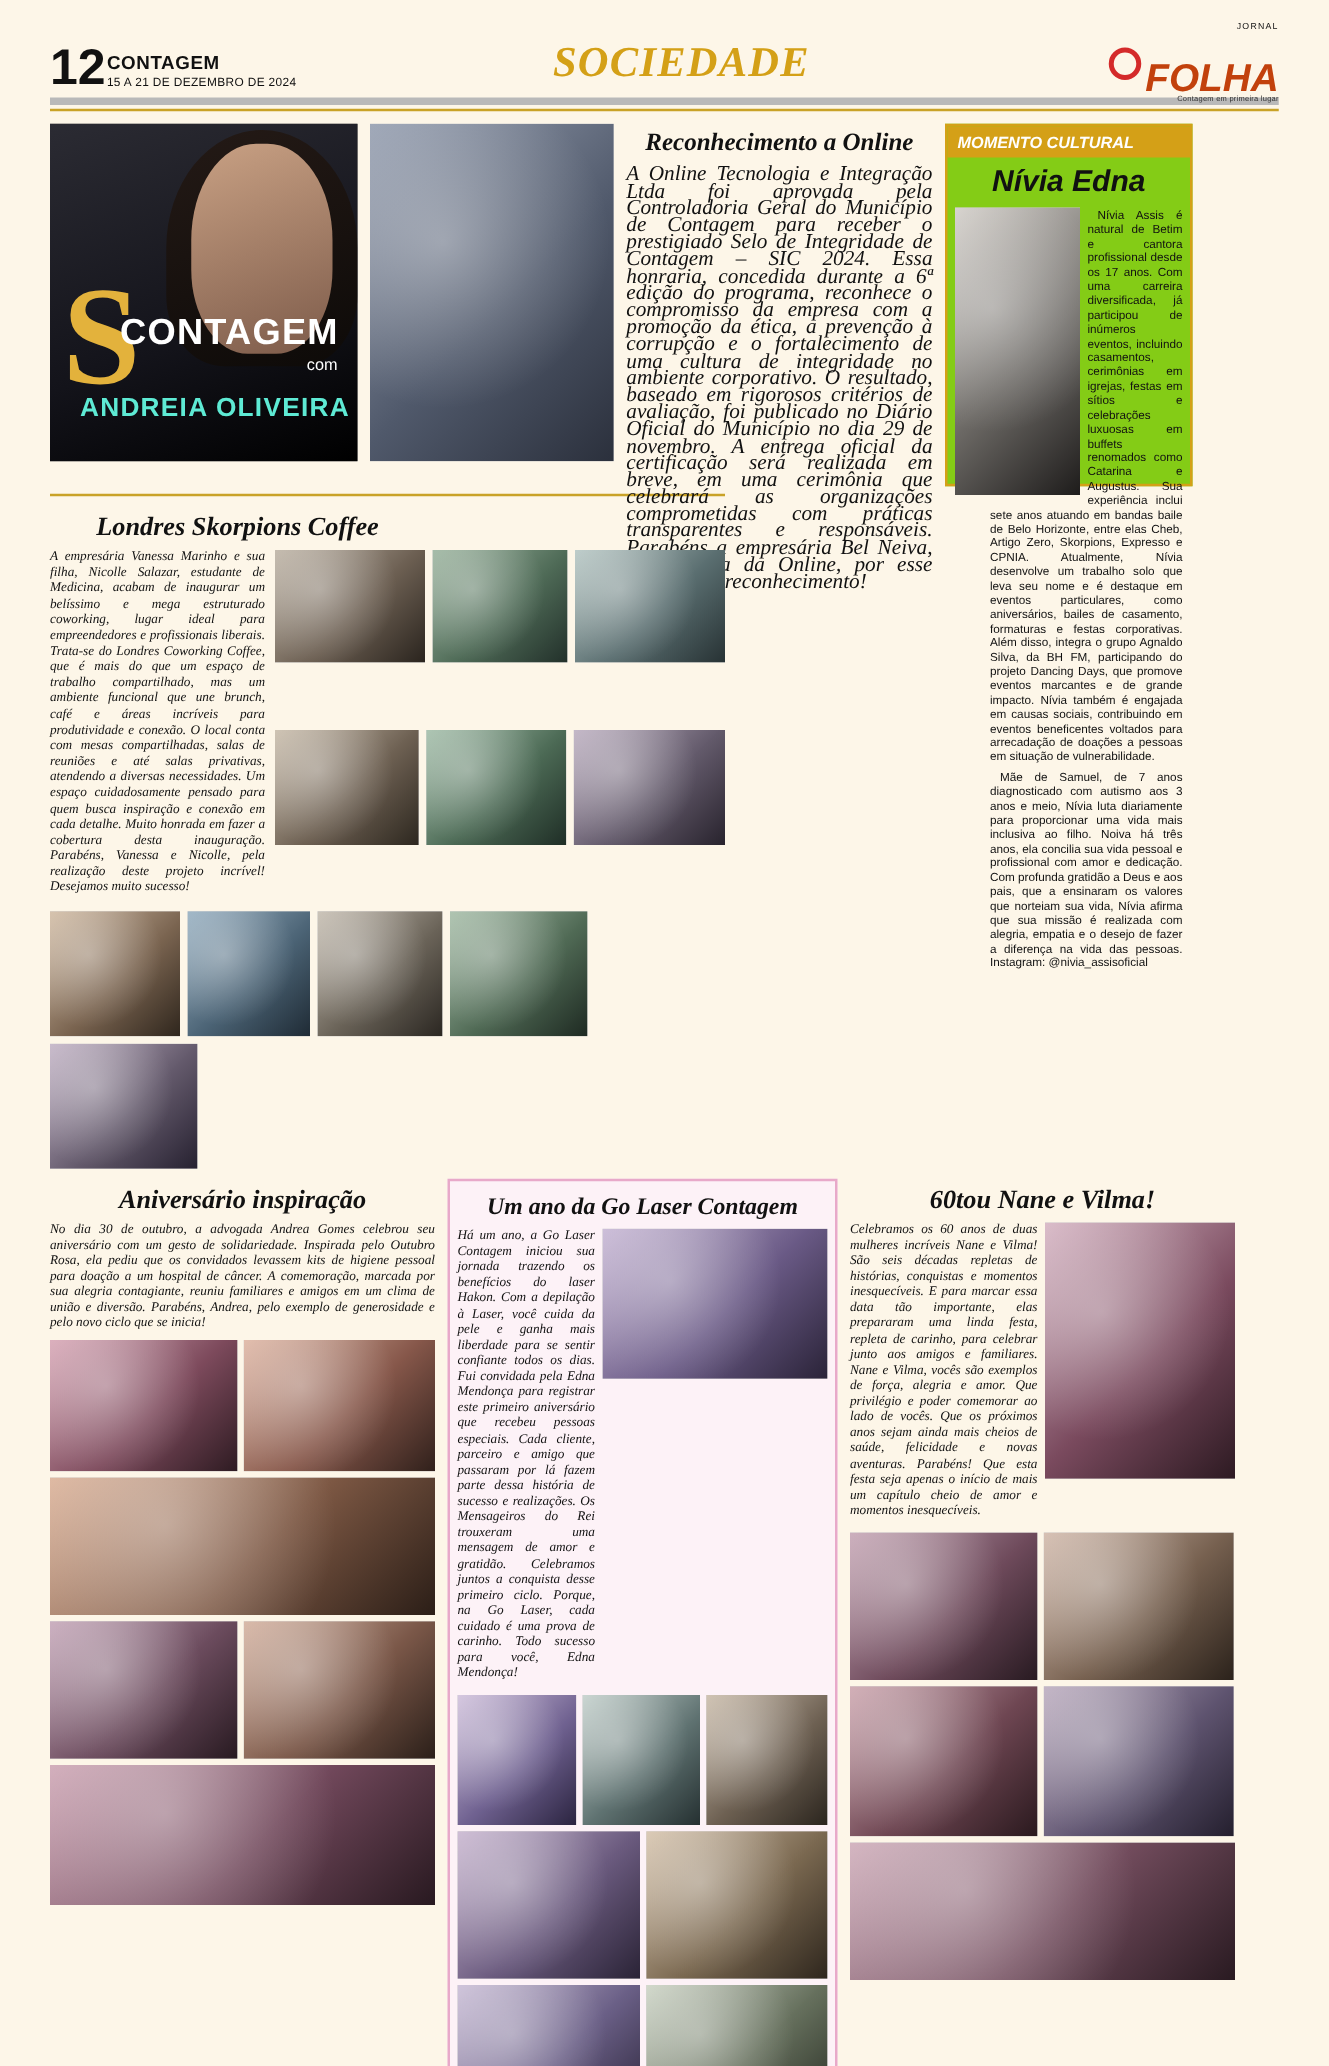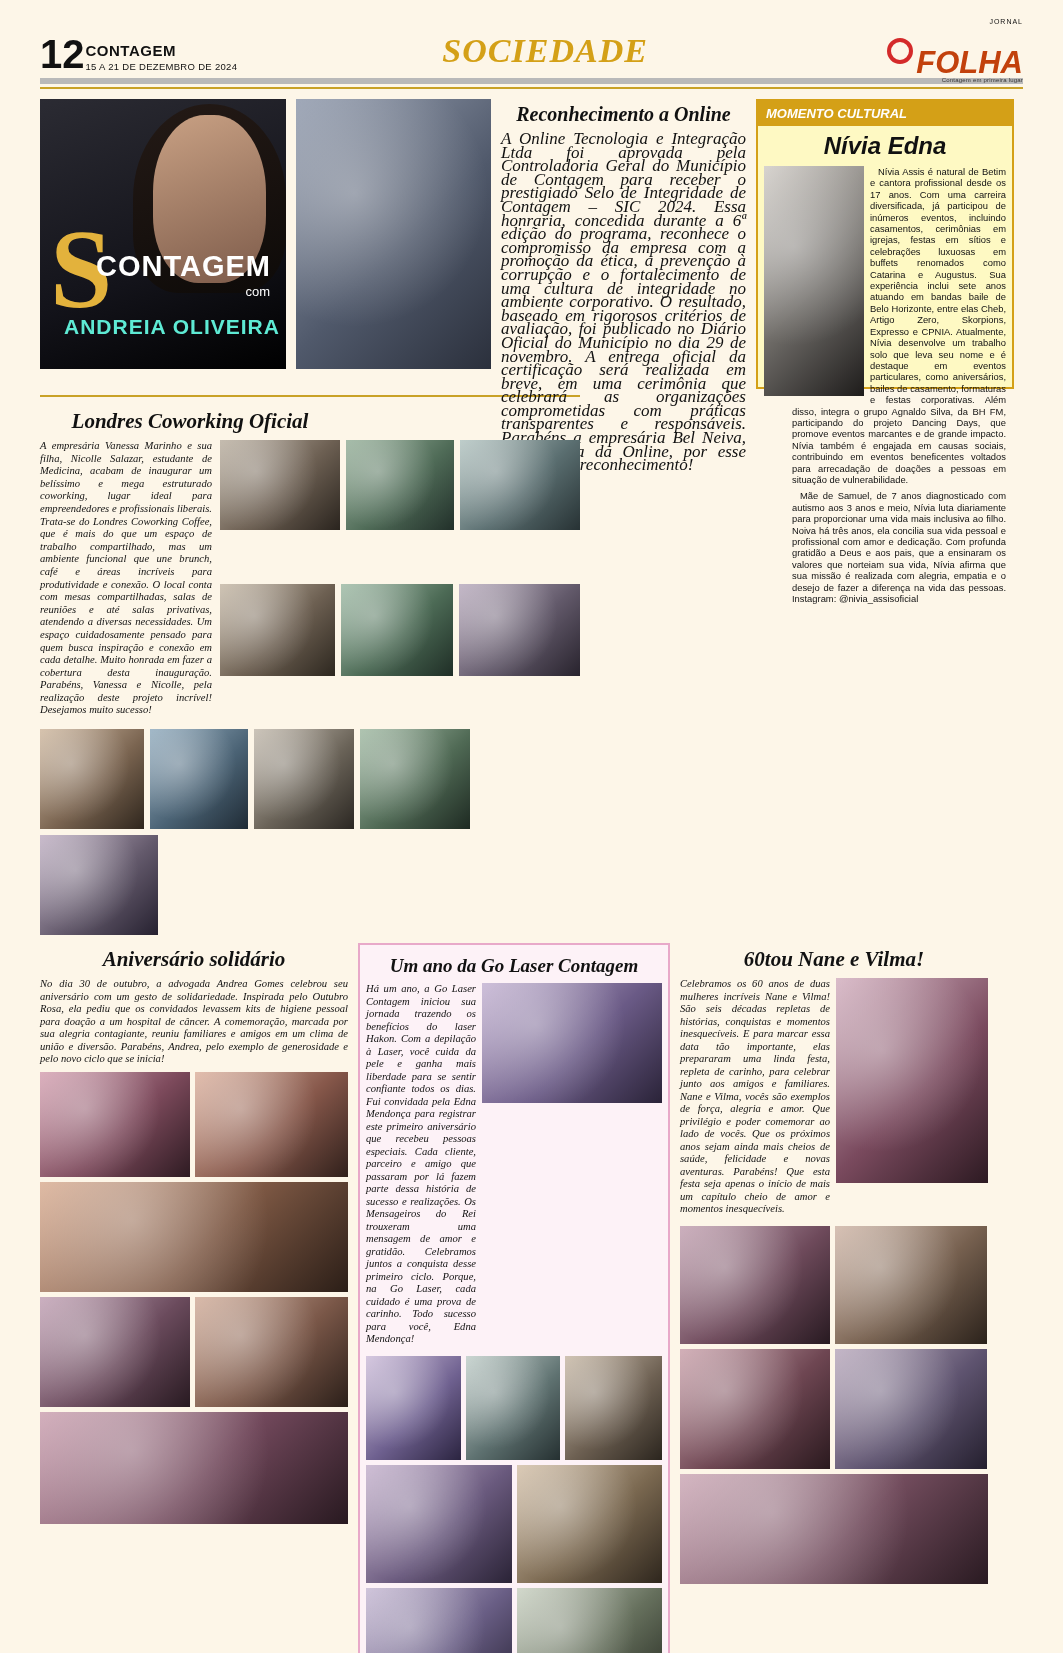--- a/index.html
+++ b/index.html
@@ -48,21 +48,21 @@
       background:linear-gradient(160deg,#c9a184,#7d5b4a); filter:blur(.4px); }
   .brand-hair { position:absolute; left:38%; top:2%; width:62%; height:70%; border-radius:50% 50% 30% 30%;
       background:linear-gradient(160deg,#241a16,#0d0a08); }
   .brand-S { position:absolute; left:10px; bottom:58px; font-family:"Liberation Serif", serif; font-weight:bold; font-size:112px; color:#e3b23c; line-height:84px;}
   .brand-word { position:absolute; left:56px; bottom:86px; font-family:"Liberation Sans", sans-serif; font-weight:bold; font-size:29px; letter-spacing:1px; color:#fff; }
   .brand-com { position:absolute; right:16px; bottom:70px; font-family:"Liberation Sans", sans-serif; font-size:13px; color:#fff; }
   .brand-name { position:absolute; left:24px; bottom:30px; font-family:"Liberation Sans", sans-serif; font-weight:bold; font-size:21px; letter-spacing:1px; color:#5eead4;margin-top:33px; }
   .toppic { width:195px; height:270px; }
   .topcol { width:245px; }
   .topcol .col-title { font-size:20px; }
-  .momento { width:258px; border:2px solid #d4a017; background:#fef9c3; padding:0 0 6px; }
+  .momento { width:198px; border:2px solid #d4a017; background:#84cc16; padding:0 0 6px; }
   .momento-head { background:#d4a017; color:#fff; font-family:"Liberation Sans", sans-serif; font-weight:bold; font-style:italic; font-size:13px; padding:5px 8px; }
   .momento-name { font-family:"Liberation Sans", sans-serif; font-weight:bold; font-style:italic; font-size:24px; text-align:center; margin:6px 0 6px; }
   .momento-pic { width:100px; height:230px; float:left; margin:0 6px 4px 6px; }
   .momento-text { font-family:"Liberation Sans", sans-serif; font-size:9.4px; line-height:11.4px; text-align:justify; padding:0 6px; }
   .momento-text p { margin:0 0 5px; text-indent:8px;padding-left:28px;}
 
   
   .mid { display:flex; gap:10px; margin-top:8px; }
   .mid-left { width:540px; }
   .londres-wrap { display:flex; gap:8px; }
@@ -132,21 +132,21 @@
         <p>Nívia Assis é natural de Betim e cantora profissional desde os 17 anos. Com uma carreira diversificada, já participou de inúmeros eventos, incluindo casamentos, cerimônias em igrejas, festas em sítios e celebrações luxuosas em buffets renomados como Catarina e Augustus. Sua experiência inclui sete anos atuando em bandas baile de Belo Horizonte, entre elas Cheb, Artigo Zero, Skorpions, Expresso e CPNIA. Atualmente, Nívia desenvolve um trabalho solo que leva seu nome e é destaque em eventos particulares, como aniversários, bailes de casamento, formaturas e festas corporativas. Além disso, integra o grupo Agnaldo Silva, da BH FM, participando do projeto Dancing Days, que promove eventos marcantes e de grande impacto. Nívia também é engajada em causas sociais, contribuindo em eventos beneficentes voltados para arrecadação de doações a pessoas em situação de vulnerabilidade.</p>
         <p>Mãe de Samuel, de 7 anos diagnosticado com autismo aos 3 anos e meio, Nívia luta diariamente para proporcionar uma vida mais inclusiva ao filho. Noiva há três anos, ela concilia sua vida pessoal e profissional com amor e dedicação. Com profunda gratidão a Deus e aos pais, que a ensinaram os valores que norteiam sua vida, Nívia afirma que sua missão é realizada com alegria, empatia e o desejo de fazer a diferença na vida das pessoas. Instagram: @nivia_assisoficial</p>
       </div>
     </div>
   </div>
 
   <div class="divider-gold" style="width:540px;"></div>
 
   <div class="mid">
     <div class="mid-left">
-      <div class="col-title" style="width:300px;">Londres Coworking Oficial</div>
+      <div class="col-title" style="width:300px;">Londres Skorpions Coffee</div>
       <div class="londres-wrap">
         <div class="londres-text">
           <p class="body">A empresária Vanessa Marinho e sua filha, Nicolle Salazar, estudante de Medicina, acabam de inaugurar um belíssimo e mega estruturado coworking, lugar ideal para empreendedores e profissionais liberais. Trata-se do Londres Coworking Coffee, que é mais do que um espaço de trabalho compartilhado, mas um ambiente funcional que une brunch, café e áreas incríveis para produtividade e conexão. O local conta com mesas compartilhadas, salas de reuniões e até salas privativas, atendendo a diversas necessidades. Um espaço cuidadosamente pensado para quem busca inspiração e conexão em cada detalhe. Muito honrada em fazer a cobertura desta inauguração. Parabéns, Vanessa e Nicolle, pela realização deste projeto incrível! Desejamos muito sucesso!</p>
         </div>
         <div class="grid2" style="width:360px;">
           <div class="photo" style="width:120px;height:90px;--c1:#c0b6a8;--c2:#6c5f52;--c3:#2a241e;"></div>
           <div class="photo" style="width:108px;height:90px;--c1:#9fb7a2;--c2:#4f6b57;--c3:#22302a;"></div>
           <div class="photo" style="width:120px;height:90px;--c1:#b9c9c6;--c2:#5a6e70;--c3:#273234;"></div>
           <div class="photo" style="width:115px;height:92px;--c1:#cbbfae;--c2:#6d6052;--c3:#2d271f;"></div>
           <div class="photo" style="width:112px;height:92px;--c1:#a7c1ad;--c2:#4c6a55;--c3:#1f2e26;"></div>
@@ -161,21 +161,21 @@
         <div class="photo" style="width:118px;height:100px;--c1:#c5b6c8;--c2:#645a6c;--c3:#262130;"></div>
       </div>
     </div>
 
     <div class="mid-right"></div>
   </div>
 
   <div class="bottom">
 
     <div class="bcol">
-      <div class="col-title">Aniversário solidário</div>
+      <div class="col-title">Aniversário inspiração</div>
       <p class="body">No dia 30 de outubro, a advogada Andrea Gomes celebrou seu aniversário com um gesto de solidariedade. Inspirada pelo Outubro Rosa, ela pediu que os convidados levassem kits de higiene pessoal para doação a um hospital de câncer. A comemoração, marcada por sua alegria contagiante, reuniu familiares e amigos em um clima de união e diversão. Parabéns, Andrea, pelo exemplo de generosidade e pelo novo ciclo que se inicia!</p>
       <div class="rowpics">
         <div class="photo" style="width:150px;height:105px;--c1:#d9a9b8;--c2:#7d4a5c;--c3:#2e1b22;"></div>
         <div class="photo" style="width:153px;height:105px;--c1:#e0b8a6;--c2:#86574a;--c3:#30201b;"></div>
       </div>
       <div class="rowpics">
         <div class="photo" style="width:308px;height:110px;--c1:#dcb39a;--c2:#7c5743;--c3:#2b1e17;"></div>
       </div>
       <div class="rowpics">
         <div class="photo" style="width:150px;height:110px;--c1:#c7a9bb;--c2:#6b4b5d;--c3:#281a21;"></div>

